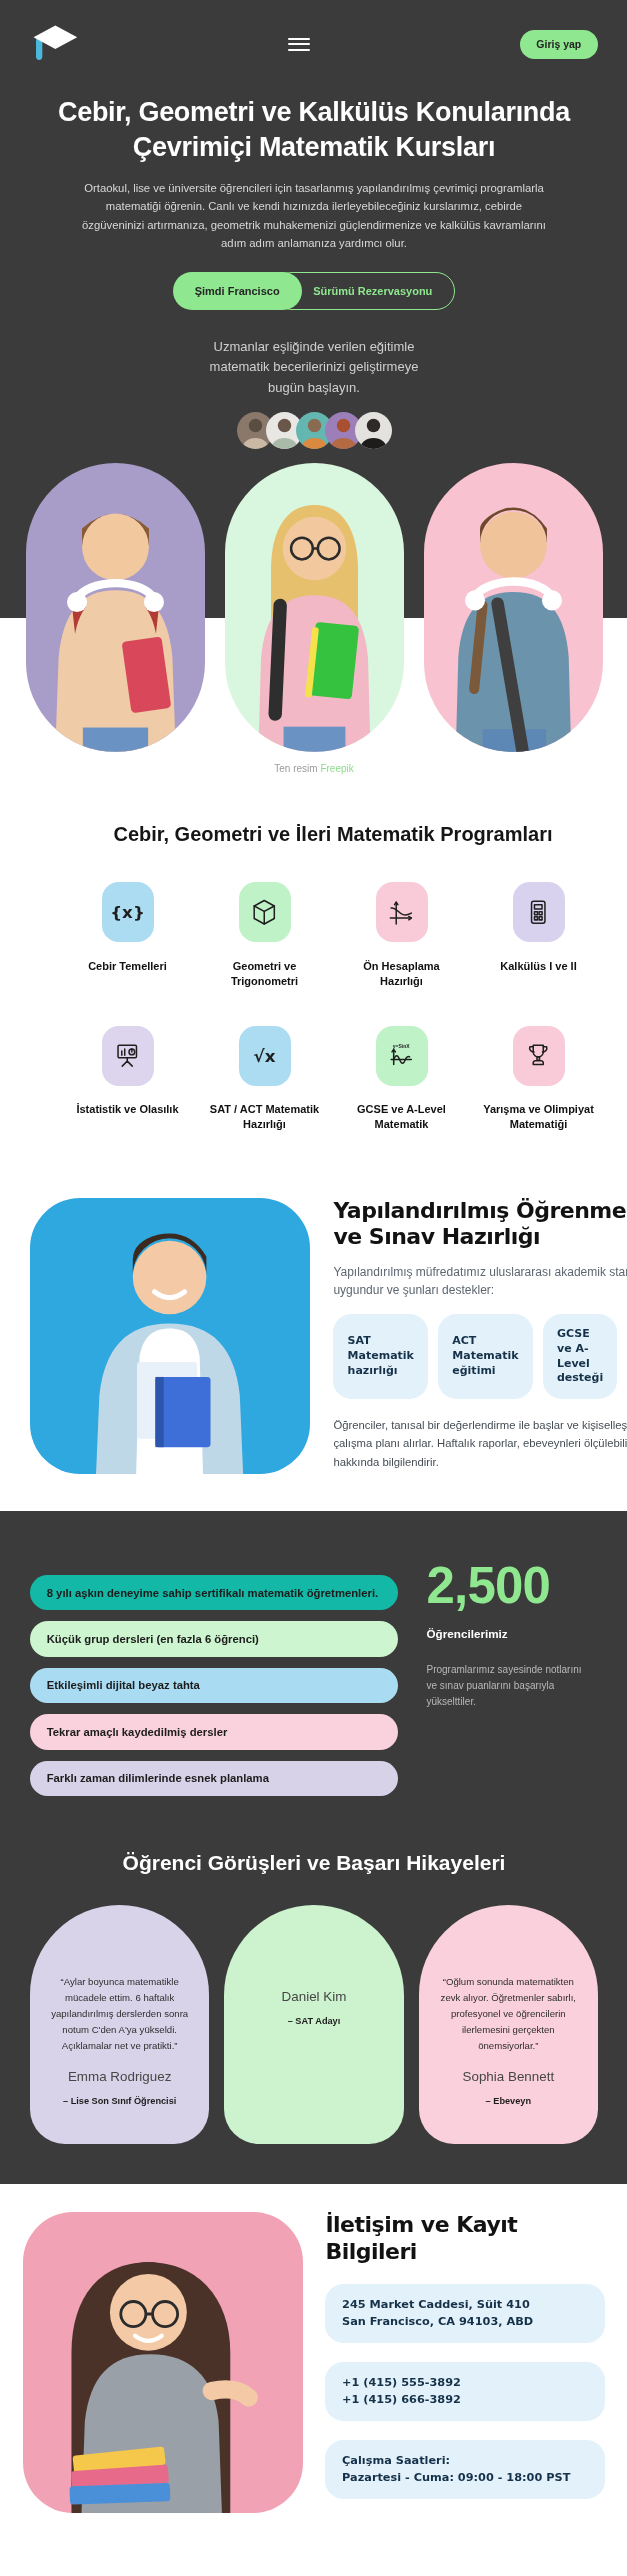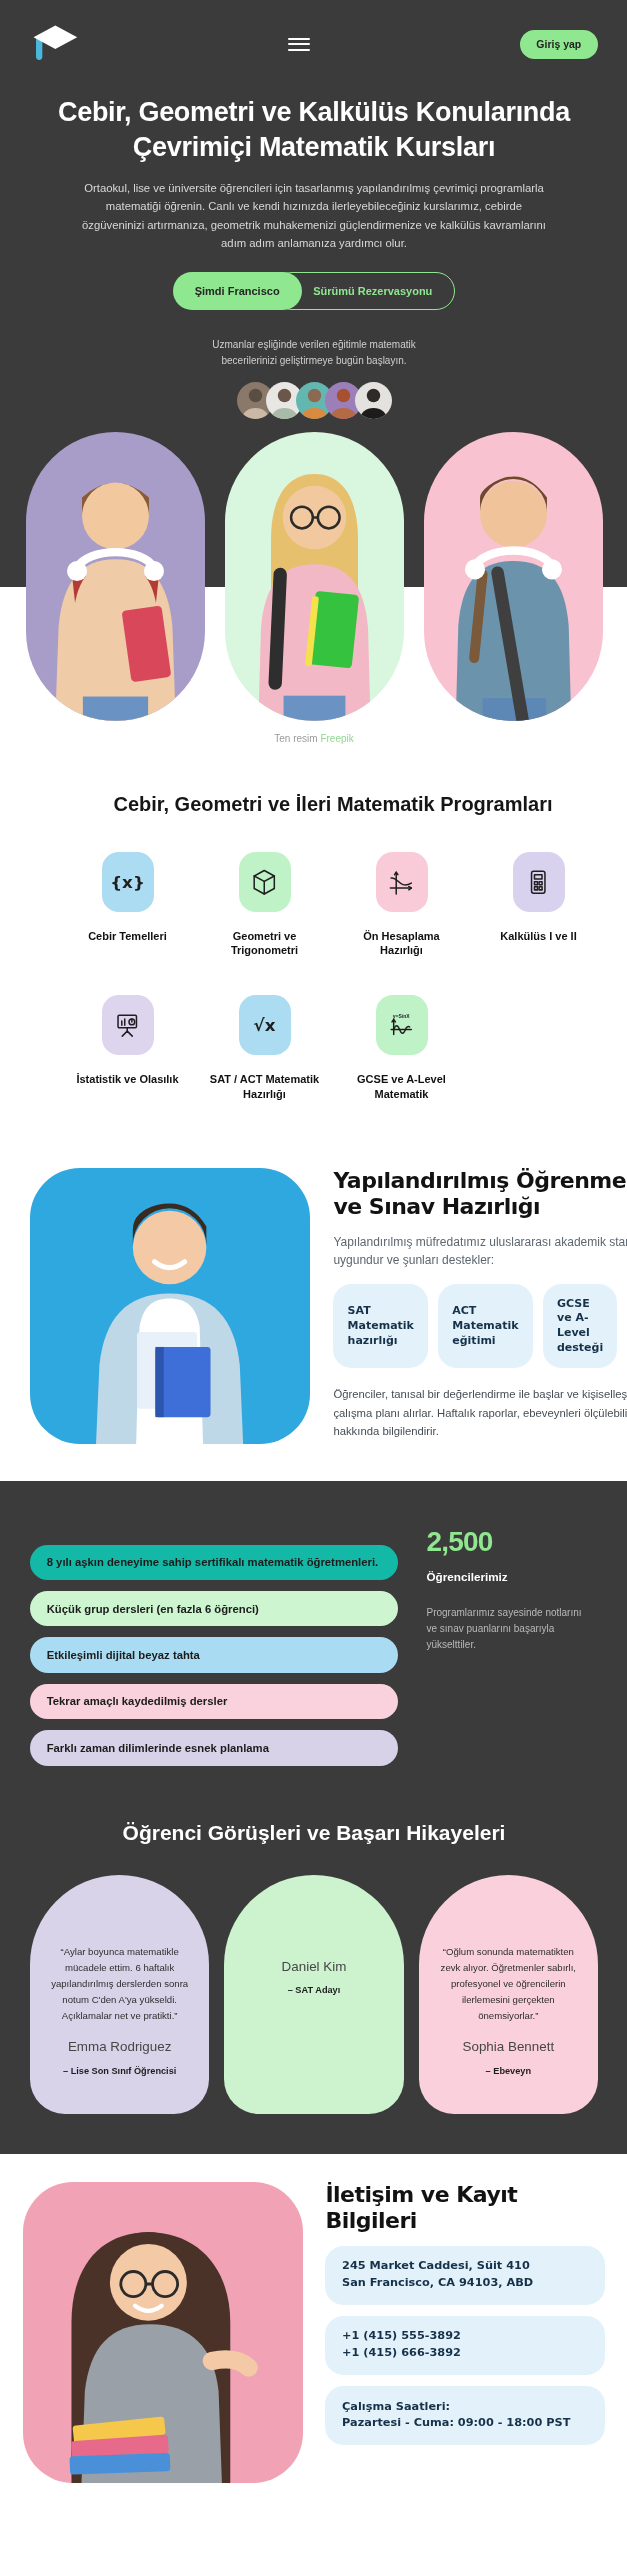--- a/index.html
+++ b/index.html
@@ -20,21 +20,21 @@
   .hero-desc { color:#d8d8d8; font-size:11.3px; line-height:1.62; text-align:center;
     max-width:473px; margin:15px auto 0; }
 
   .cta-row { display:flex; justify-content:center; margin-top:20px; }
   .btn { font-weight:bold; font-size:11px; border-radius:22px; cursor:pointer; }
   .btn-primary-green { background:#8fe78f; color:#262626; border:none;
     padding:11.7px 22px; position:relative; z-index:2; }
   .btn-outline-green { background:transparent; color:#8fe78f; border:1.3px solid #8fe78f;
     padding:11.7px 22px 11.7px 39px; margin-left:-28.5px; position:relative; z-index:1; white-space:nowrap; overflow:hidden; }
 
-  .hero-sub { color:#cfcfcf; font-size:10px; line-height:1.6; text-align:center;
+  .hero-sub { color:#cfcfcf; font-size:13px; line-height:1.6; text-align:center;
     max-width:243px; margin:27px auto 0; }
   .avatars { display:flex; justify-content:center; margin-top:13.4px; padding-bottom:13.4px; }
   .avatar { width:37px; height:37px; border-radius:50%; overflow:hidden; margin-left:-7.5px;
     display:flex; align-items:flex-end; justify-content:center; }
   .avatar:first-child { margin-left:0; }
 
   
   .photo-strip { background:linear-gradient(to bottom,#3b3b3b 0,#3b3b3b 155px,#ffffff 155px);
     padding:0 25px; display:flex; gap:20px; justify-content:center; }
   .photo-card { width:179px; height:289px; border-radius:100px; overflow:hidden; flex:0 0 auto; }
@@ -71,39 +71,39 @@
   
   .dark2 { background:#3b3b3b; padding:42px 30px 40px; }
   .why-flex { display:flex; }
   .why-left { width:368px; flex:0 0 auto; }
   .why-left h2 { color:#ffffff; font-size:23.4px; font-weight:800; line-height:1.22;
     max-width:318px; letter-spacing:-0.2px; }
   .pills { margin-top:22px; }
   .pill { border-radius:22px; padding:11.7px 16.7px; font-size:11.3px; font-weight:bold;
     color:#1c1c1c; margin-bottom:11px; }
   .why-right { flex:1; padding-left:28.5px; padding-top:3.3px; }
-  .stat-num { color:#8fe78f; font-size:28px; font-weight:800; letter-spacing:-0.8px; }
+  .stat-num { color:#8fe78f; font-size:51px; font-weight:800; letter-spacing:-0.8px; }
   .stat-label { color:#ffffff; font-size:11.7px; font-weight:bold; margin-top:11.7px; }
   .stat-cap { color:#b9b9b9; font-size:10px; line-height:1.6; margin-top:22px; max-width:167px; }
 
   .testi-title { color:#ffffff; font-size:21px; font-weight:800; text-align:center; margin-top:44px; }
   .testi-row { display:flex; gap:15px; margin-top:30px; }
   .testi-card { flex:1; border-radius:90px 90px 35px 35px; padding:69px 15px 28.5px;
     text-align:center; min-height:239px; }
   .testi-quote { font-size:9.6px; color:#2e2e2e; line-height:1.68; }
   .testi-name { font-size:13.4px; color:#474747; margin-top:15px; font-weight:400; }
   .testi-role { font-size:9.2px; color:#1d1d1d; font-weight:bold; margin-top:11.7px; }
 
   
   .contact { background:#fff; padding:28.5px 23.4px 42px; display:flex; }
   .contact-photo { width:280px; height:301px; border-radius:50px; overflow:hidden; flex:0 0 auto; }
   .contact-right { flex:1; padding-left:22px; }
   .contact-right h2 { font-family:"DejaVu Sans", sans-serif; font-size:22px; font-weight:800;
     color:#121212; line-height:1.2; letter-spacing:-0.5px; }
-  .info-card { background:#e3f2fa; border-radius:18.4px; padding:12.6px 16.7px; margin-top:11px;
+  .info-card { background:#e3f2fa; border-radius:18.4px; padding:12.6px 16.7px; margin-top:19px;
     font-family:"DejaVu Sans", sans-serif; font-weight:bold; color:#16324a; font-size:11.3px;
     line-height:1.5; }
 </style>
 </head>
 <body>
 
 <section class="hero">
   <div class="topbar">
     <div class="logo">
       <svg width="49" height="42" viewBox="0 0 58 50">
@@ -280,20 +280,32 @@
       <div class="prog-ic" style="background-color: rgb(191, 242, 198);">
         <svg width="28.5" height="28.5" viewBox="0 0 34 34">
             <text x="17" y="8" text-anchor="middle" font-size="6" font-weight="bold" fill="#1f1f1f" stroke="none">y=SinX</text>
             <path d="M5 22h24"></path>
             <path d="M8 28V11"></path>
             <path d="M6 13l2-3 2 3"></path>
             <path d="M8 22q3.5-9 7 0t7 0q2-4.5 5-3"></path>
           </svg>
       </div>
       <div class="prog-label">GCSE ve A-Level Matematik</div>
+    </div>
+    <div class="prog">
+      <div class="prog-ic" style="background-color: rgb(249, 203, 217);">
+        <svg width="28.5" height="28.5" viewBox="0 0 34 34">
+            <path d="M11 5h12v8a6 6 0 0 1-12 0Z"></path>
+            <path d="M11 7H7a4.5 4.5 0 0 0 5 6"></path>
+            <path d="M23 7h4a4.5 4.5 0 0 1-5 6"></path>
+            <path d="M15.5 19h3v4h-3Z"></path>
+            <path d="M11 28h12v-2.5a3 3 0 0 0-3-2h-6a3 3 0 0 0-3 2Z"></path>
+          </svg>
+      </div>
+      <div class="prog-label">Yarışma ve Olimpiyat Matematiği</div>
     </div>
   </div>
 </section>
 
 <section class="learning">
   <div class="learn-photo" style="background-color: rgb(47, 167, 223);">
     <svg width="280" height="276" viewBox="0 0 335 330">
       <path d="M167 150c-52 0-78 30-84 86l-4 94h176l-4-94c-6-56-32-86-84-86Z" fill="#bfd8e8"></path>
       <path d="M167 156c-20 0-32 10-36 34l-4 140h80l-4-140c-4-24-16-34-36-34Z" fill="#ffffff"></path>
       <circle cx="167" cy="95" r="44" fill="#f3c9a6"></circle>

